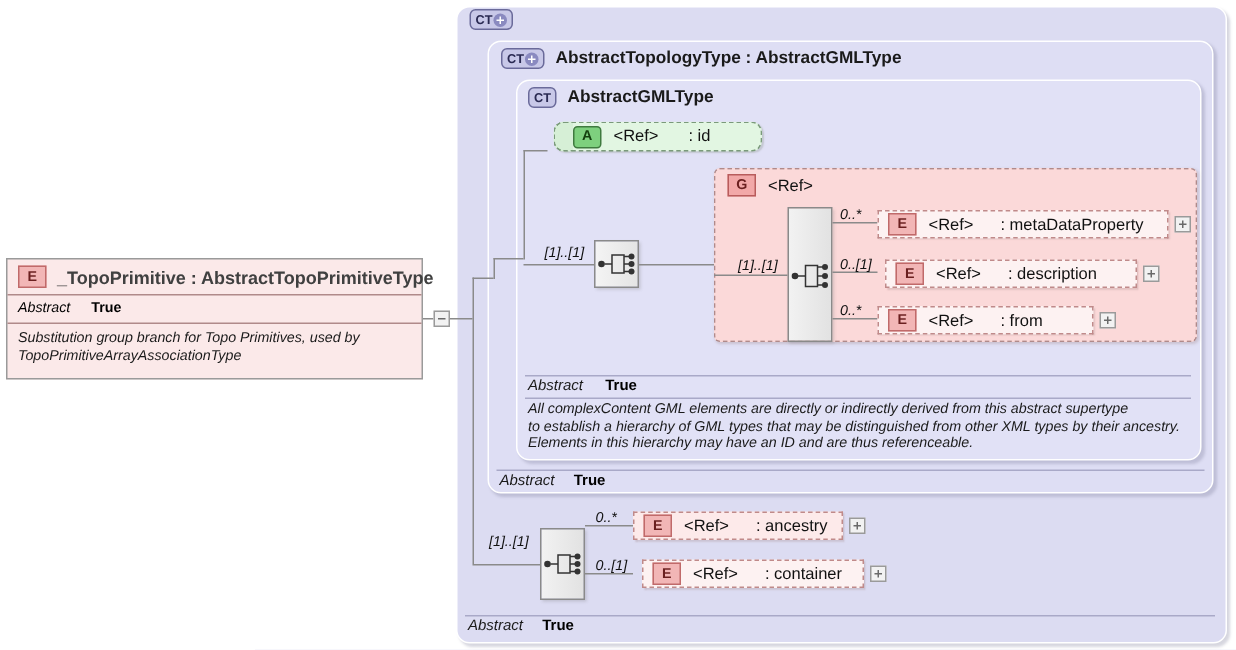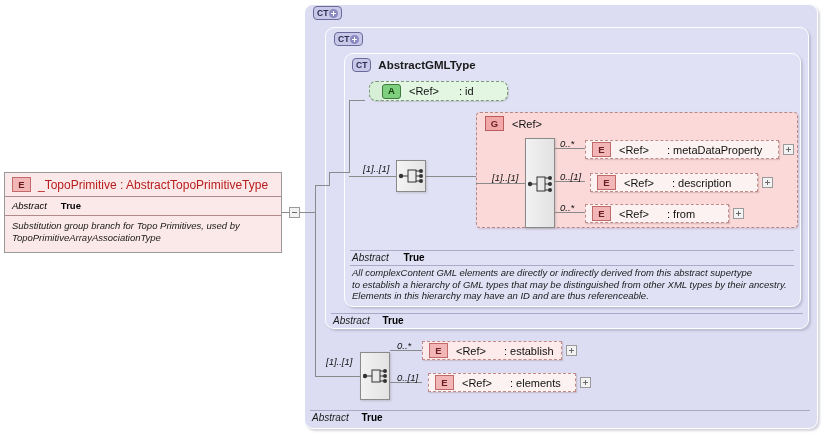--- a/index.html
+++ b/index.html
@@ -114,22 +114,22 @@
   }
   .el-box-head {
     display: flex;
     align-items: center;
     gap: 7px;
     padding: 4px 6px 4px 7px;
     border-bottom: 1px solid #b08a8a;
   }
   .el-box-head .title {
     font-size: 12px;
-    font-weight: normal;
-    color: #b91c1c;
+    font-weight: bold;
+    color: #404040;
     white-space: nowrap;
   }
   .el-box-props {
     padding: 3px 6px 3px 7px;
     border-bottom: 1px solid #b08a8a;
     font-size: 9.5px;
     line-height: 12px;
   }
   .el-box-props table { border-collapse: collapse; }
   .el-box-props td { padding: 0; vertical-align: top; }
@@ -333,20 +333,21 @@
 </div>
 
 <div class="ct-panel ct-panel-inner2" style="left:325px; top:27px; width:484px; height:302px;">
 </div>
 
 <div class="panel-title" style="left:334px; top:32px;">
   <span class="badge-ct">
     <span>CT</span>
       <span class="plusdot"></span>
   </span>
+  <span>AbstractTopologyType : AbstractGMLType</span>
 </div>
 
 <div class="hr-line" style="left:331px; top:313px; width:472px;"></div>
 <div class="info-row" style="left:333px; top:315px;">
   <span class="k">Abstract</span>
   <span class="v" style="margin-left:10px;">True</span>
 </div>
 
 <div class="ct-panel ct-panel-inner3" style="left:344px; top:53px; width:457px; height:254px;">
 </div>
@@ -500,23 +501,23 @@
   </svg>
 </div>
 
 <div class="ln-h" style="left:390px; top:350px; width:32px;"></div>
 <div class="ln-h" style="left:390px; top:382px; width:32px;"></div>
 
 <div class="card" style="left:397px; top:340px;">0..*</div>
 <div class="ref-node" style="left:422px; top:341px; width:140px; height:19px;">
   <span class="badge-e">E</span>
   <span class="nm">&lt;Ref&gt;</span>
-  <span class="tp">: establish</span>
+  <span class="tp">: ancestry</span>
 </div>
 <div class="expander" style="left:566px; top:345px;"></div>
 
 <div class="card" style="left:397px; top:372px;">0..[1]</div>
 <div class="ref-node white-bg" style="left:428px; top:373px; width:148px; height:19px;">
   <span class="badge-e">E</span>
   <span class="nm">&lt;Ref&gt;</span>
-  <span class="tp">: elements</span>
+  <span class="tp">: container</span>
 </div>
 <div class="expander" style="left:580px; top:377px;"></div>
 
 </body></html>

